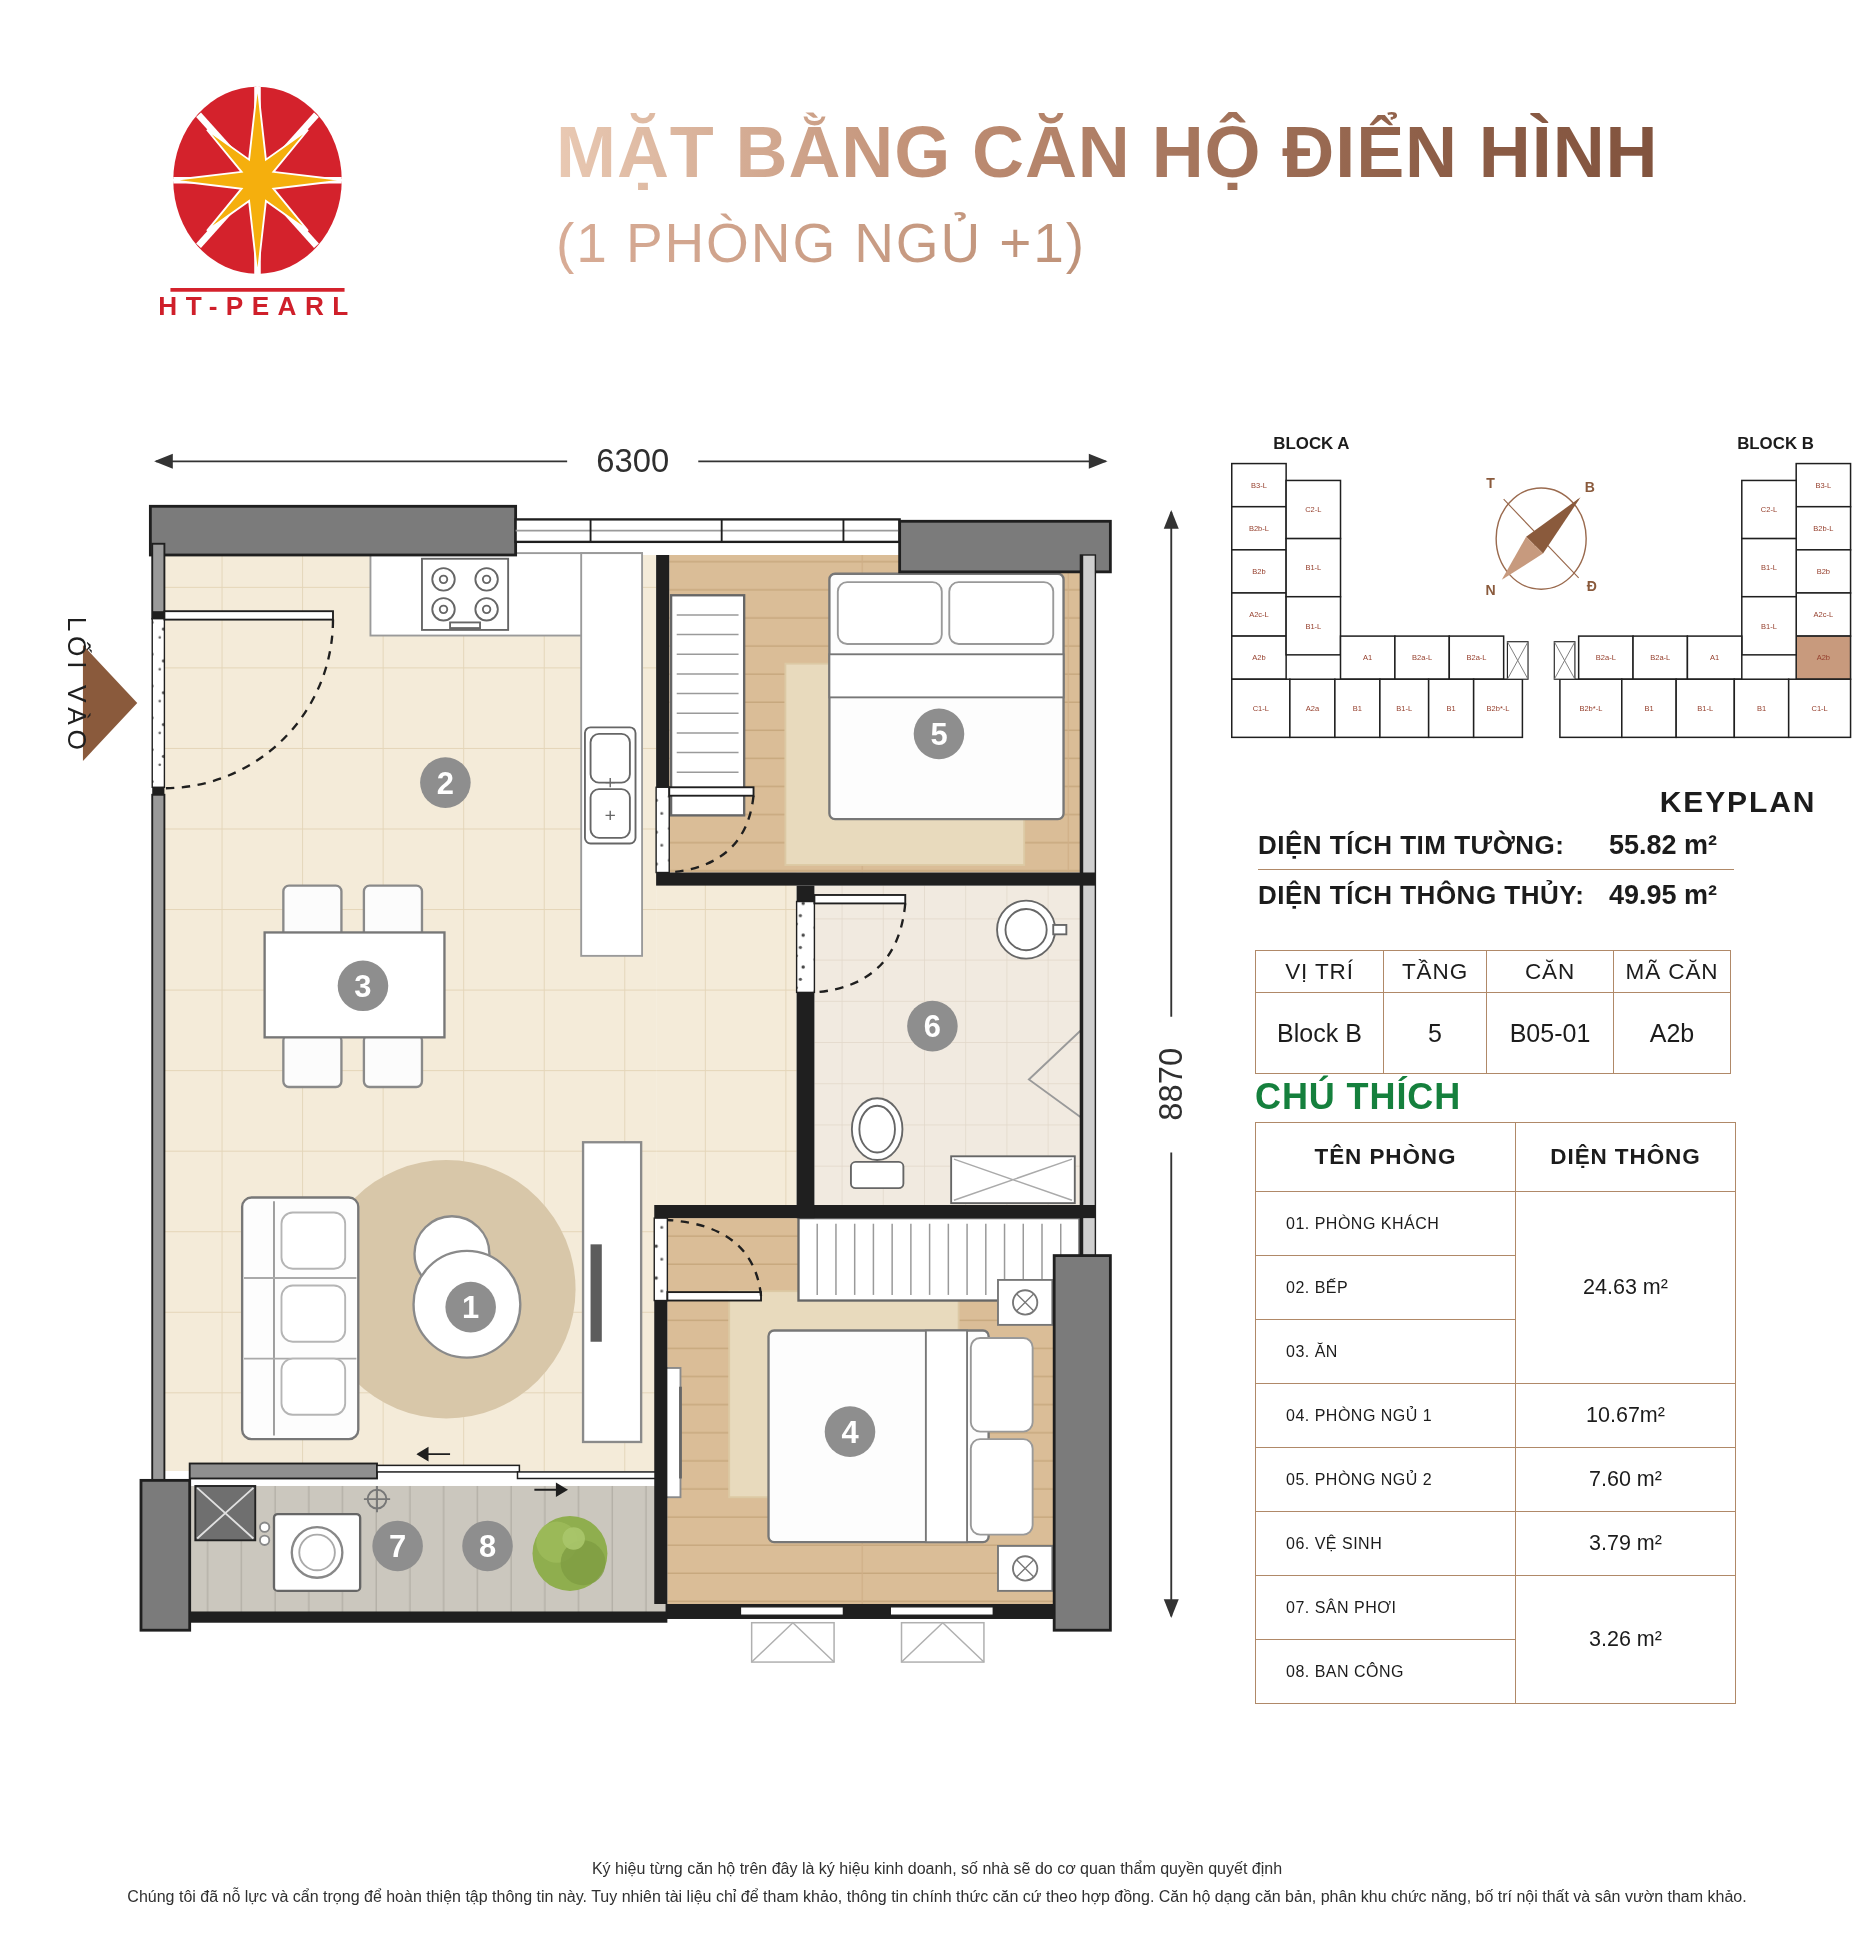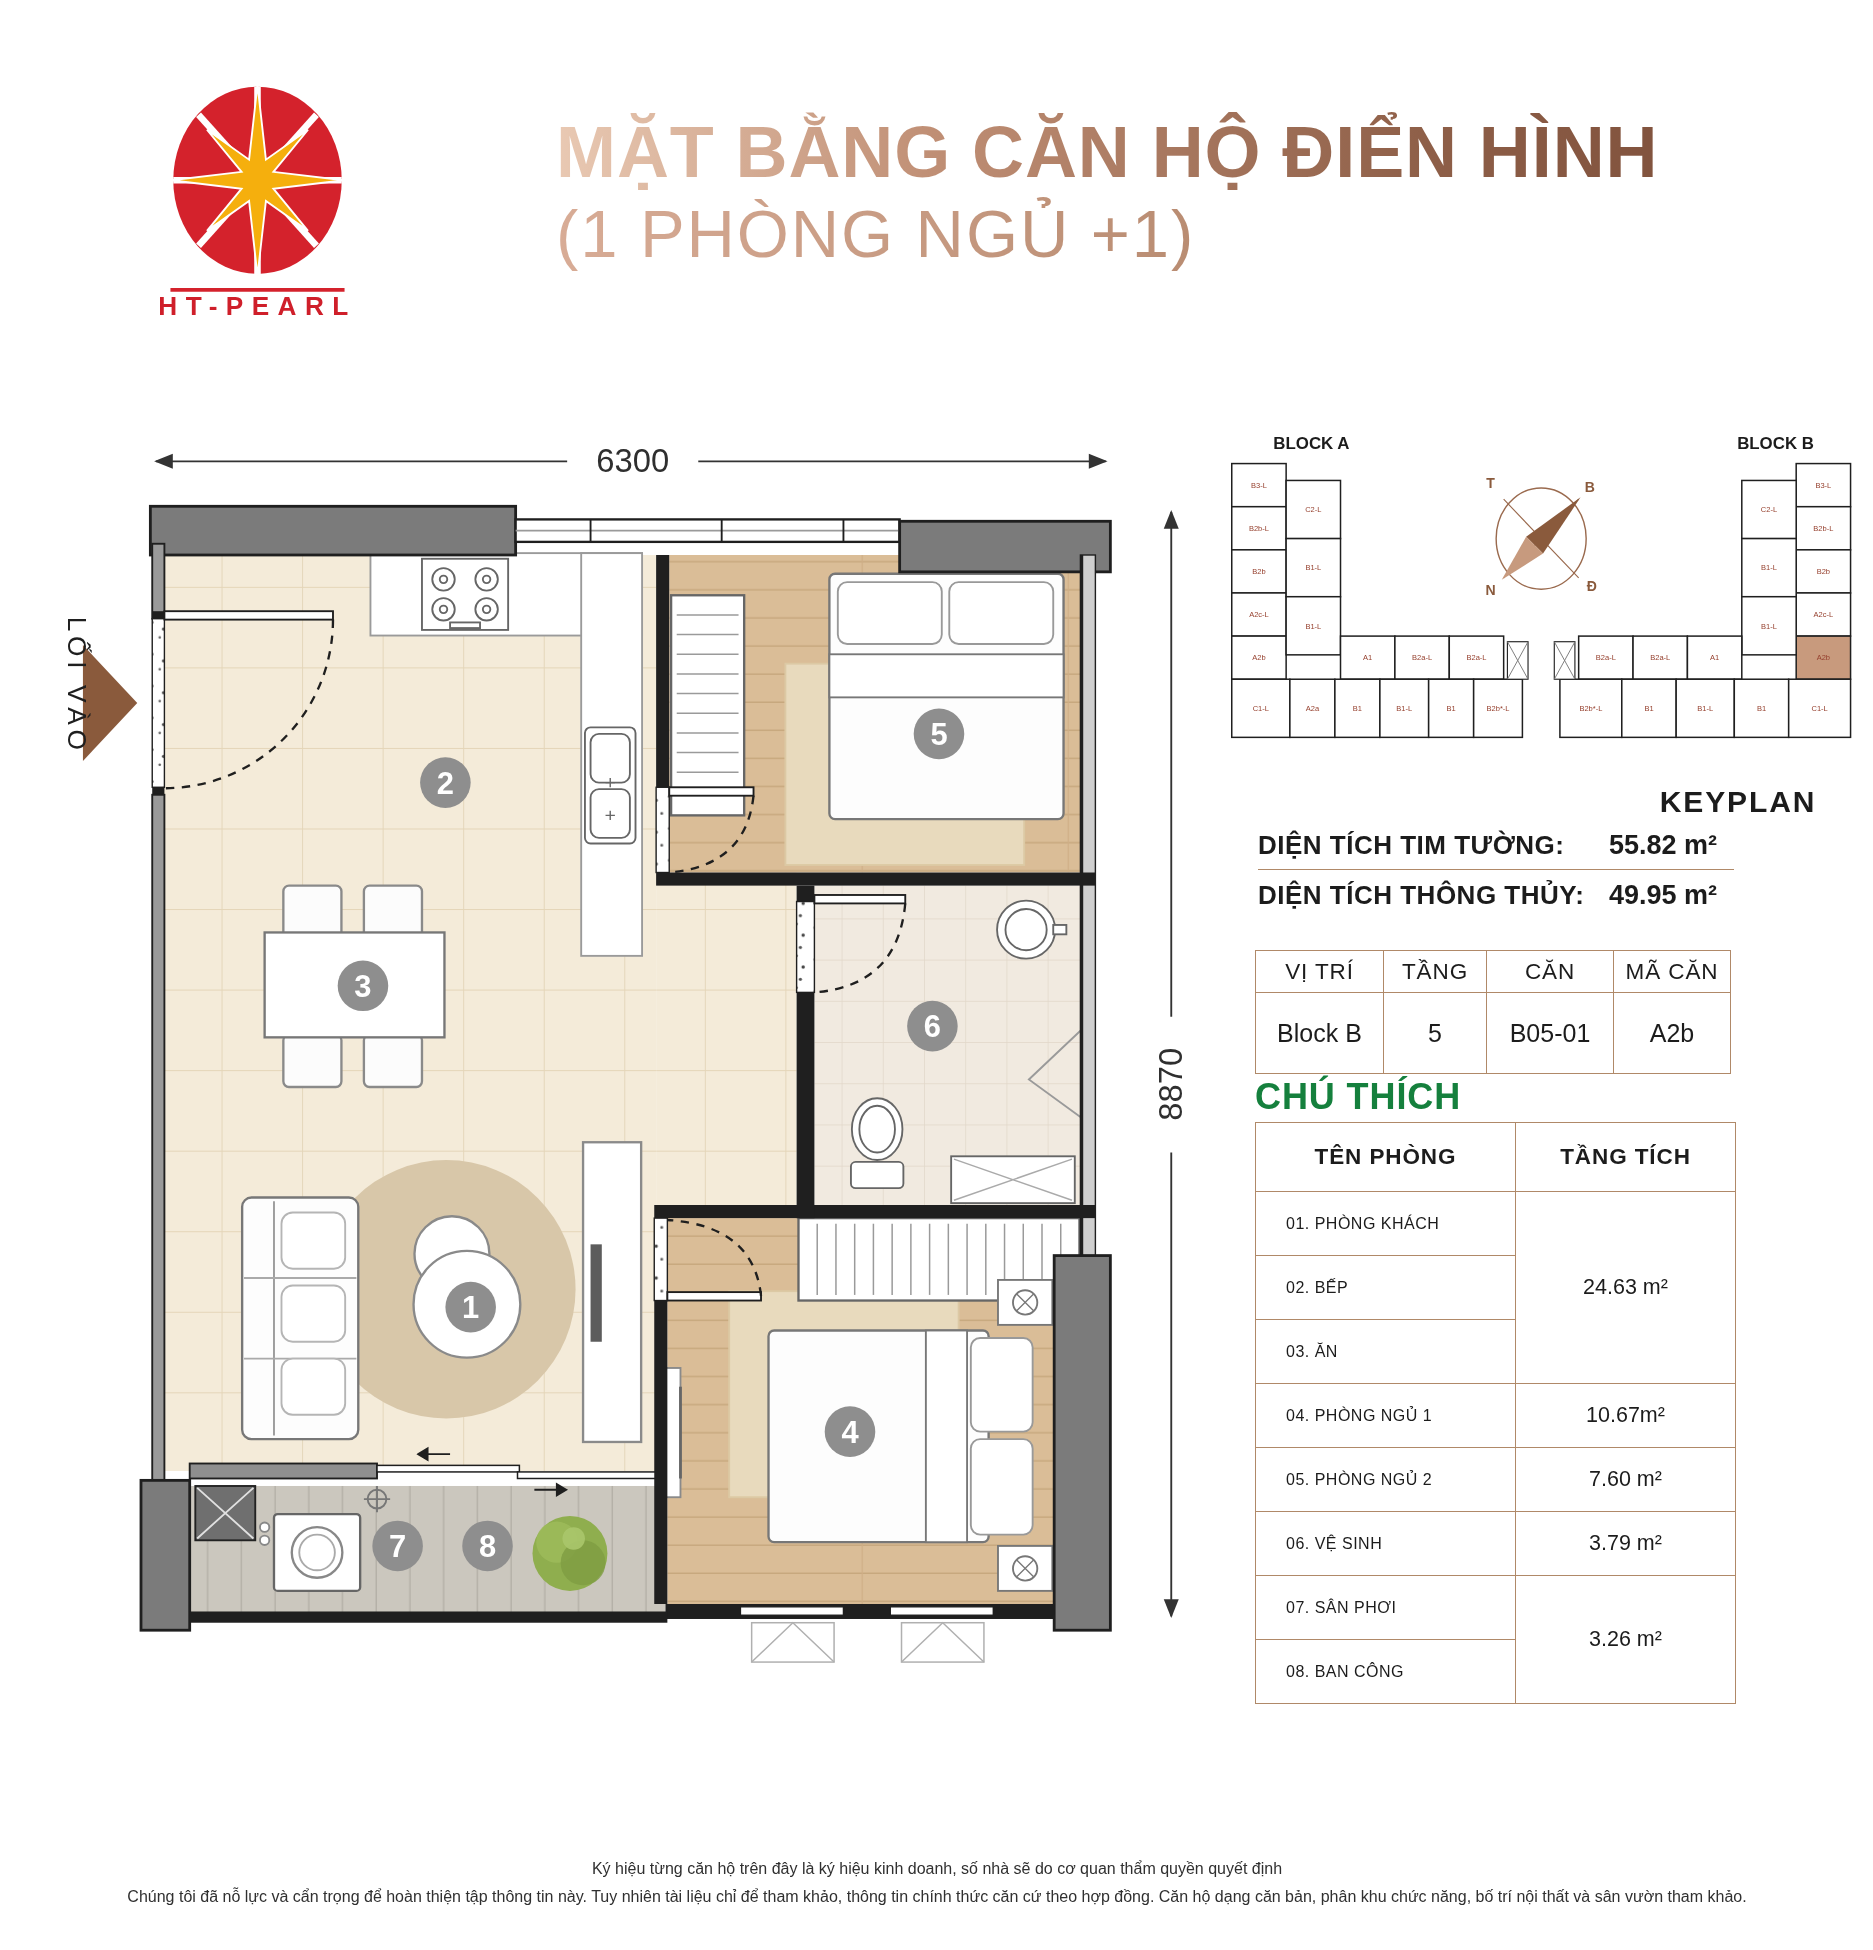--- a/index.html
+++ b/index.html
@@ -9,21 +9,21 @@
   
   #logo { position:absolute; left:131px; top:82px; width:253px; height:234px; }
   #title-block { position:absolute; left:556px; top:111px; width:1246px; }
   #main-title {
     font-size:72px; font-weight:800; letter-spacing:0.9px; line-height:1.15;
     background:linear-gradient(90deg,#e9c9b3 0%, #c08f75 30%, #8e5f48 70%, #7a4c38 100%);
     -webkit-background-clip:text; background-clip:text; color:transparent;
     white-space:nowrap;
   }
   #sub-title {
-    margin-top:1px; font-size:67px; font-weight:400; letter-spacing:1.9px;
+    margin-top:17px; font-size:55px; font-weight:400; letter-spacing:1.9px;
     background:linear-gradient(90deg,#d8ac96 0%, #b4876c 60%, #a57a5f 100%);
     -webkit-background-clip:text; background-clip:text; color:transparent;
     white-space:nowrap;
   }
 
   
   #plan-wrap { position:absolute; left:19px; top:422px; width:1204px; height:1241px; }
 
   
   #keyplan-wrap { position:absolute; left:1213px; top:426px; width:661px; height:408px; }
@@ -520,21 +520,21 @@
 
   <div id="legend-title">CHÚ THÍCH</div>
   <table id="legend-table">
     <colgroup>
         <col style="width:260px">
         <col style="width:220px">
       </colgroup>
     <tbody>
         <tr>
       <th>TÊN PHÒNG</th>
-      <th>TẦNG TÍCH</th>
+      <th>DIỆN THÔNG</th>
     </tr>
     <tr>
           <td class="room">01. PHÒNG KHÁCH</td>
         <td class="area" rowspan="3">24.63 m²</td>
         </tr>
     <tr>
           <td class="room">02. BẾP</td>
         </tr>
     <tr>
           <td class="room">03. ĂN</td>

